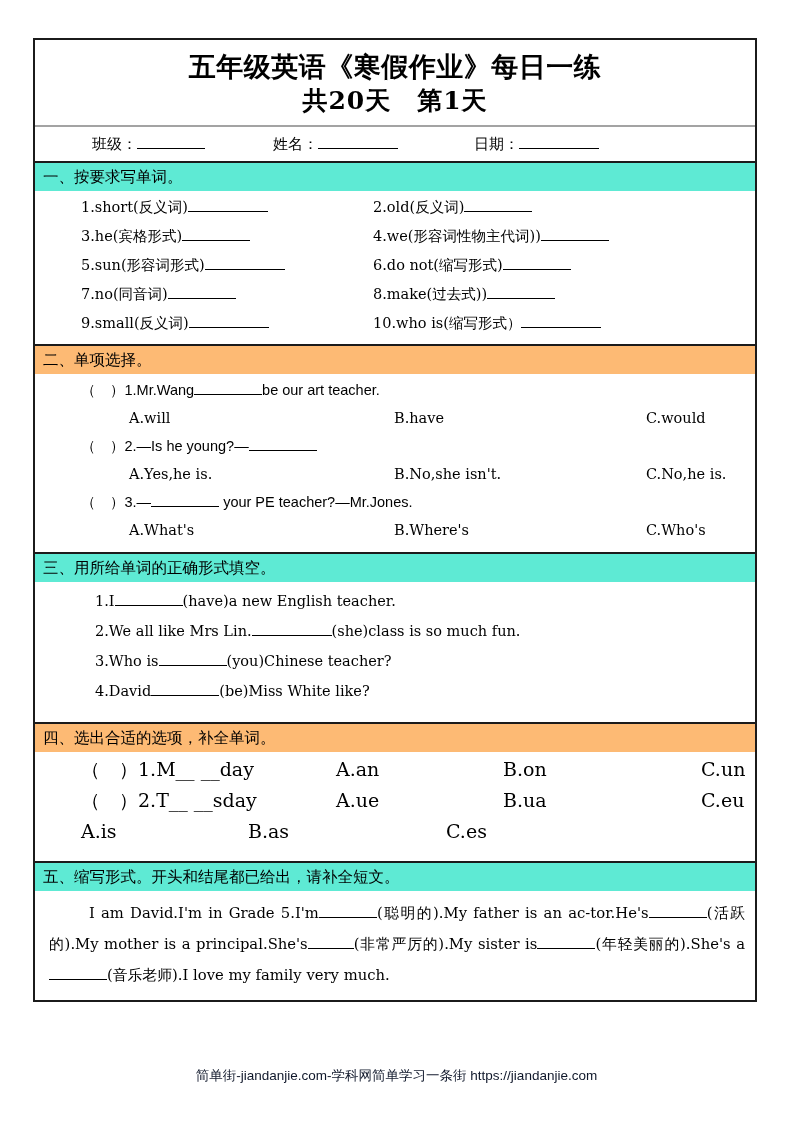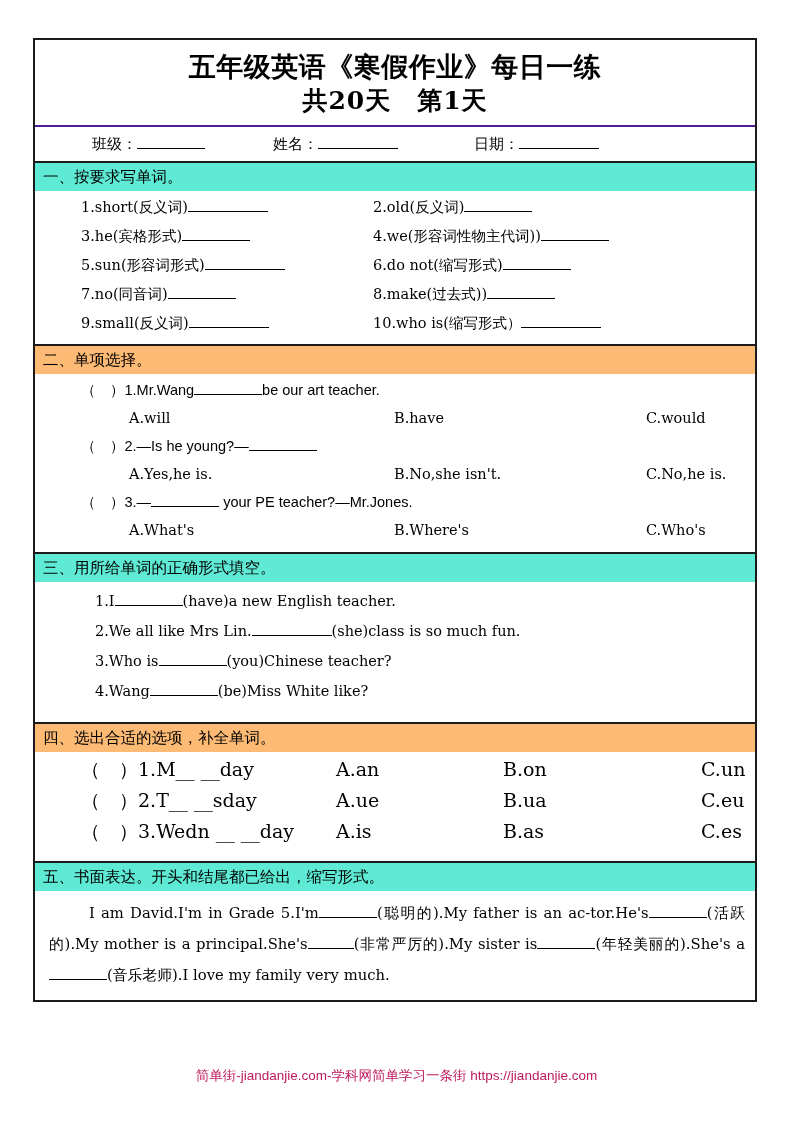--- a/index.html
+++ b/index.html
@@ -18,21 +18,21 @@
   .sheet {
     position: absolute;
     left: 33px;
     top: 38px;
     width: 724px;
     border: 2px solid #1b1b1b;
     box-sizing: border-box;
     background: #ffffff;
   }
   .title-block {
-    border-bottom: 2px solid #4c1d95;
+    border-bottom: 2px solid #a3a3a3;
     padding: 10px 0 8px 0;
     text-align: center;
   }
   .title-line1 {
     font-family: "DejaVu Serif", serif;
     font-weight: bold;
     font-size: 27px;
     line-height: 34px;
     letter-spacing: 0.5px;
   }
@@ -143,21 +143,21 @@
   .essay .indent { display: inline-block; width: 40px; }
 
   .footer {
     position: absolute;
     left: 0;
     top: 1067px;
     width: 793px;
     text-align: center;
     font-family: "Liberation Sans", sans-serif;
     font-size: 13.5px;
-    color: #be185d;
+    color: #0f172a;
   }
   .u-xs { width: 46px; }
   .u-s  { width: 58px; }
   .u-m  { width: 68px; }
   .u-l  { width: 80px; }
 </style>
 </head>
 <body>
 
 <div class="sheet">
@@ -264,51 +264,50 @@
       <div class="fill-line">
         <span>1.</span><span>I</span><span class="blank u-m"></span><span>(have)a new English teacher.</span>
       </div>
       <div class="fill-line">
         <span>2.</span><span>We all like Mrs Lin.</span><span class="blank u-l"></span><span>(she)class is so much fun.</span>
       </div>
       <div class="fill-line">
         <span>3.</span><span>Who is</span><span class="blank u-m"></span><span>(you)Chinese teacher?</span>
       </div>
       <div class="fill-line">
-        <span>4.</span><span>Wang</span><span class="blank u-m"></span><span>(be)Miss White like?</span>
+        <span>4.</span><span>David</span><span class="blank u-m"></span><span>(be)Miss White like?</span>
       </div>
     </div>
   </div>
 
   <div class="block">
     <div class="sec-plain">四、选出合适的选项，补全单词。</div>
     <div class="body-pad" style="padding-bottom:14px;">
       <div class="w-row">
         <span class="w-stem"><span>（　）1.</span><span>M__ __day</span></span>
         <span class="w-a">A.an</span>
         <span class="w-b">B.on</span>
         <span class="w-c">C.un</span>
       </div>
       <div class="w-row">
         <span class="w-stem"><span>（　）2.</span><span>T__ __sday</span></span>
         <span class="w-a">A.ue</span>
         <span class="w-b">B.ua</span>
         <span class="w-c">C.eu</span>
       </div>
       <div class="w-row">
-        <span class="w-stem"><span>（　）3.</span><span>Wedn __ __day</span></span>
         <span class="w-a">A.is</span>
         <span class="w-b">B.as</span>
         <span class="w-c">C.es</span>
       </div>
     </div>
   </div>
 
   <div class="block">
-    <div class="sec-bar">五、书面表达。开头和结尾都已给出，缩写形式。</div>
+    <div class="sec-bar">五、缩写形式。开头和结尾都已给出，请补全短文。</div>
     <div class="essay">
       <span class="indent"></span><span>I am David.I'm in Grade 5.I'm</span><span class="blank u-s"></span><span>(聪明的).My father is an ac-tor.He's</span><span class="blank u-s"></span><span>(活跃的).My mother is a principal.She's</span><span class="blank u-xs"></span><span>(非常严厉的).My sister is</span><span class="blank u-s"></span><span>(年轻美丽的).She's a</span><span class="blank u-s"></span><span>(音乐老师).I love my family very much.</span>
     </div>
   </div>
 
 </div>
 
 <div class="footer">简单街-jiandanjie.com-学科网简单学习一条街 https://jiandanjie.com</div>
 
 </body></html>

